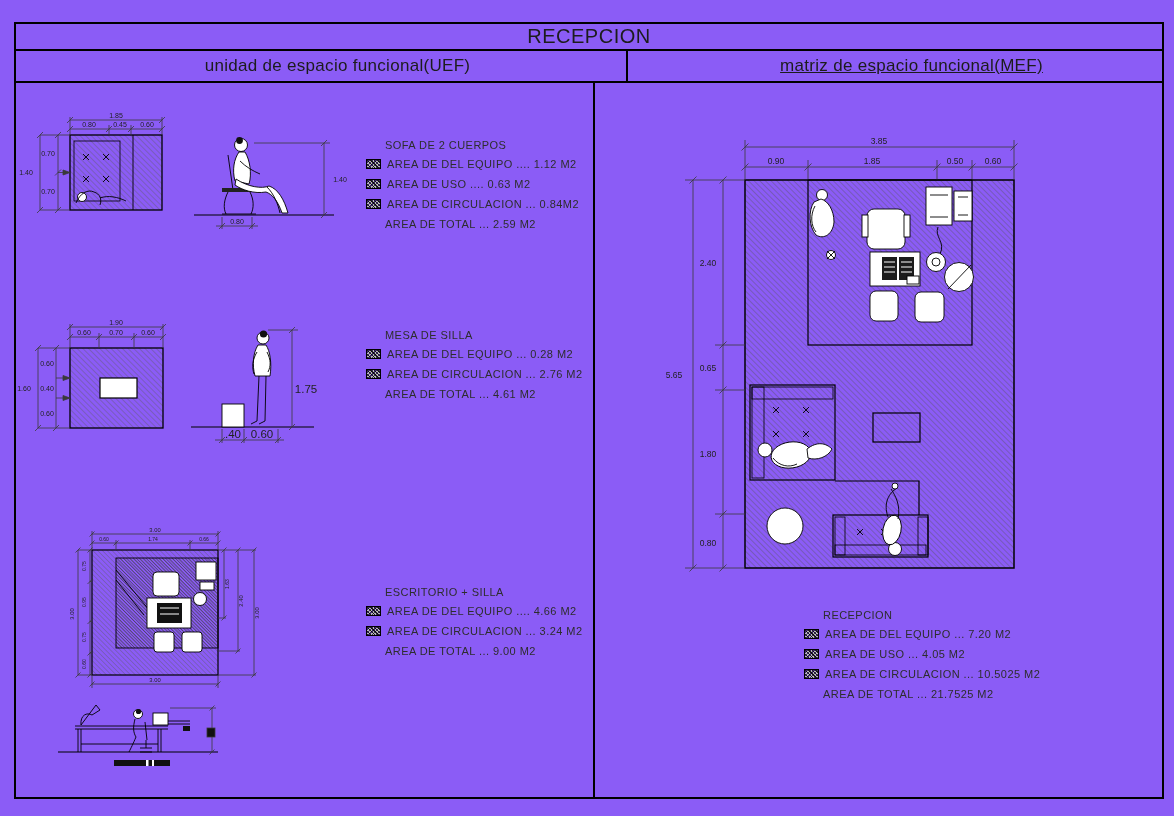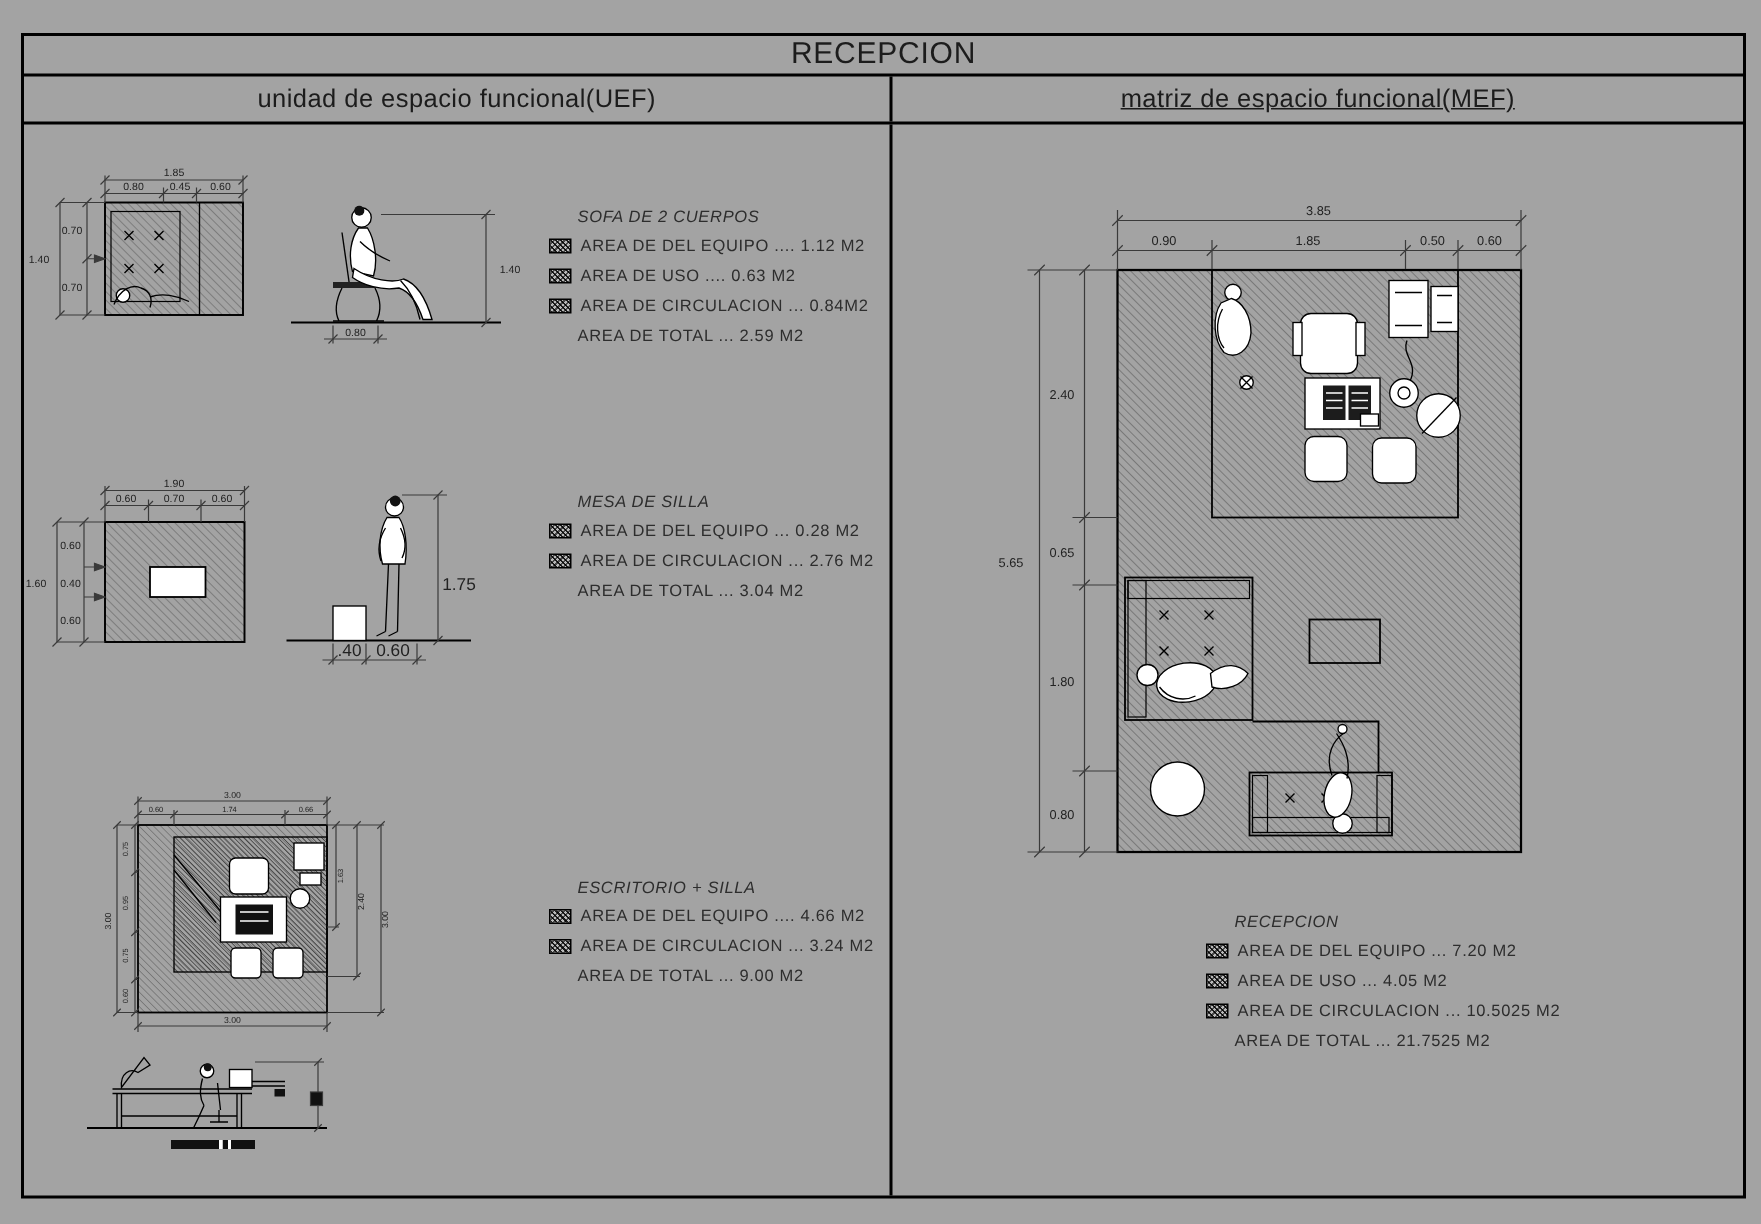--- a/index.html
+++ b/index.html
@@ -1,29 +1,29 @@
 <!DOCTYPE html>
 <html><head>
 <meta charset="utf-8">
 <style>
   html,body{margin:0;padding:0;background:#fff;}
-  .sheet{position:relative;width:1174px;height:816px;background:#a3a3a3;
+  .sheet{position:relative;width:1174px;height:816px;background:#8b5cf6;
          font-family:"Liberation Sans",sans-serif;color:#1c1c1c;overflow:hidden;}
   .frame{position:absolute;left:14px;top:22px;width:1146px;height:773px;border:2px solid #000;}
   .title-row{height:25px;border-bottom:2px solid #000;display:flex;align-items:center;justify-content:center;}
   .title-row span{font-size:20px;letter-spacing:.5px;}
   .header-row{height:30px;border-bottom:2px solid #000;display:flex;}
-  .header-cell{display:flex;align-items:center;justify-content:center;font-size:17px;letter-spacing:.3px;}
+  .header-cell{display:flex;align-items:center;justify-content:center;font-size:17px;letter-spacing:.3px;margin-left:33px;}
   .header-cell.left{width:577px;border-right:2px solid #000;}
   .header-cell.right{flex:1;text-decoration:underline;}
   .content{position:relative;height:714px;}
   .vdivider{position:absolute;left:577px;top:0;width:2px;height:100%;background:#000;}
   .diagram{position:absolute;}
   .area-block{position:absolute;font-size:11px;letter-spacing:.45px;color:#2d2d2d;white-space:nowrap;}
-  .area-title{height:18px;padding-left:19px;display:flex;align-items:center;font-style:italic;}
+  .area-title{height:18px;padding-left:19px;display:flex;align-items:center;}
   .area-row{height:20px;display:flex;align-items:center;}
   .area-row.total{padding-left:19px;}
   .swatch{width:13px;height:8px;margin-right:6px;border:1px solid #000;flex:0 0 auto;
     background:
       repeating-linear-gradient(45deg, rgba(0,0,0,.85) 0 1px, rgba(0,0,0,0) 1px 2.5px),
       repeating-linear-gradient(-45deg, rgba(0,0,0,.55) 0 1px, #b9b9b9 1px 2.5px);}
   
   svg text{font-family:"Liberation Sans",sans-serif;fill:#222;text-anchor:middle;}
   .dimtxt{font-size:7px;}
   .dimtxt2{font-size:8.5px;}
@@ -412,21 +412,21 @@
       <div class="area-title">MESA DE SILLA</div>
       <div class="area-row">
             <span class="swatch"></span>
             <span>AREA DE DEL EQUIPO ... 0.28 M2</span>
           </div>
       <div class="area-row">
             <span class="swatch"></span>
             <span>AREA DE CIRCULACION ... 2.76 M2</span>
           </div>
       <div class="area-row total">
-            <span>AREA DE TOTAL ... 3.04 M2</span>
+            <span>AREA DE TOTAL ... 4.61 M2</span>
           </div>
     </div>
 
     <div class="area-block" style="left:350px;top:500px">
       <div class="area-title">ESCRITORIO + SILLA</div>
       <div class="area-row">
             <span class="swatch"></span>
             <span>AREA DE DEL EQUIPO .... 4.66 M2</span>
           </div>
       <div class="area-row">

